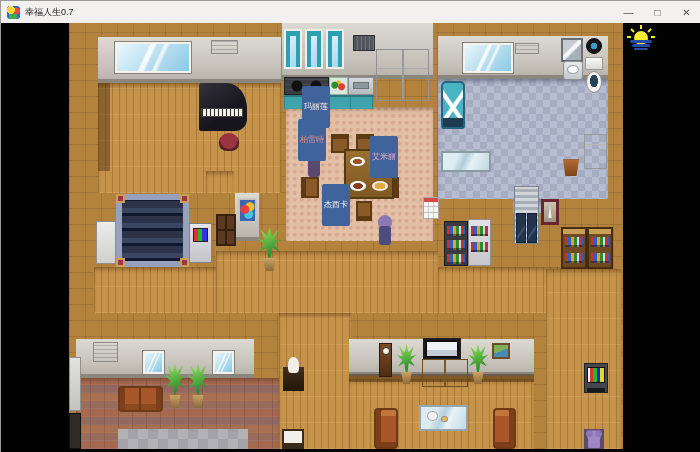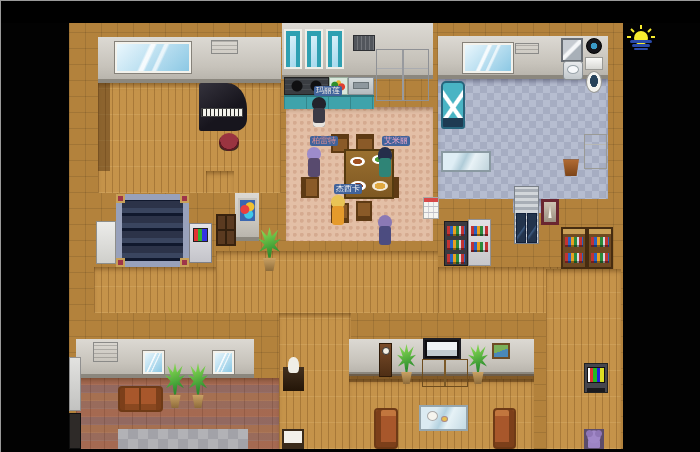--- a/index.html
+++ b/index.html
@@ -171,33 +171,42 @@
   
   .char{position:absolute;width:20px;height:32px;}
   .char .hair{position:absolute;left:3px;top:0;width:14px;height:13px;border-radius:50% 50% 42% 42%;}
   .char .bod{position:absolute;left:4px;top:11px;width:12px;height:19px;border-radius:3px;}
   .cook .hair{background:#23232b}.cook .bod{background:#3b3b46;box-shadow:inset 0 -4px 0 #e8e4de;}
   .dinL .hair{background:#9d8ccb}.dinL .bod{background:#584a6e;}
   .dinR .hair{background:#252e4a;height:16px}.dinR .bod{background:#2f8476;}
   .dinB .hair{background:#e9c455}.dinB .bod{background:#e59a2b;}
   .walker .hair{background:#8a79b5;height:15px;border-radius:50%}.walker .bod{background:#4c4c80;}
   .tag{position:absolute;font:8px/10px "DejaVu Sans",sans-serif;background:#41639b;border-radius:2px;
-       padding:0 2px;white-space:nowrap;z-index:6;margin-left:12px;}
+       padding:16px 2px;white-space:nowrap;z-index:6;}
 
   
   .day{position:absolute;left:586px;top:13px;font:italic bold 21px "DejaVu Serif",serif;color:#1d9c38;
        letter-spacing:1px;z-index:9;
        text-shadow:1px 1px 0 #06240c,-1px 1px 0 #06240c,1px -1px 0 #06240c,-1px -1px 0 #06240c;}
   .sun{position:absolute;left:622px;top:2px;z-index:8;}
 </style>
 </head>
 <body>
 
 <div class="screen">
 
+  <div class="titlebar">
+    <span class="appicon"></span>
+    <span class="wtitle">幸福人生0.7</span>
+    <div class="wbtns">
+      <span class="wbtn">—</span>
+      <span class="wbtn">□</span>
+      <span class="wbtn">✕</span>
+    </div>
+  </div>
 
   <div class="game">
     <div class="map">
 
       <i class="a wood" style="left:29px;top:60px;width:183px;height:110px"></i>
       <i class="a wood" style="left:137px;top:148px;width:28px;height:22px"></i>
       <i class="a wood" style="left:147px;top:228px;width:222px;height:62px"></i>
       <i class="a wood" style="left:25px;top:244px;width:122px;height:46px"></i>
       <i class="a wood" style="left:369px;top:244px;width:173px;height:46px"></i>
       <i class="a wood" style="left:210px;top:290px;width:72px;height:136px"></i>
@@ -378,21 +387,21 @@
       <span class="char dinB" style="left:259px;top:172px">
           <i class="hair"></i>
           <i class="bod"></i>
         </span>
       <span class="char walker" style="left:306px;top:192px">
           <i class="hair"></i>
           <i class="bod"></i>
         </span>
 
       <b class="tag" style="left:233px;top:63px;color:#f0ece4">玛丽莲</b>
-      <b class="tag" style="left:229px;top:113px;color:#e89090">柏雷特</b>
+      <b class="tag" style="left:229px;top:96px;color:#e89090">柏雷特</b>
       <b class="tag" style="left:301px;top:113px;color:#f0a8c8">艾米丽</b>
       <b class="tag" style="left:253px;top:161px;color:#f2f2f2">杰西卡</b>
     </div>
 
     <svg class="sun" width="36" height="28" viewBox="0 0 36 28">
       <g stroke="#f7ec2e" stroke-width="2">
         <line x1="18" y1="0" x2="18" y2="4"></line>
           <line x1="8" y1="4" x2="11" y2="7"></line>
         <line x1="28" y1="4" x2="25" y2="7"></line>
           <line x1="4" y1="12" x2="8" y2="12"></line>

